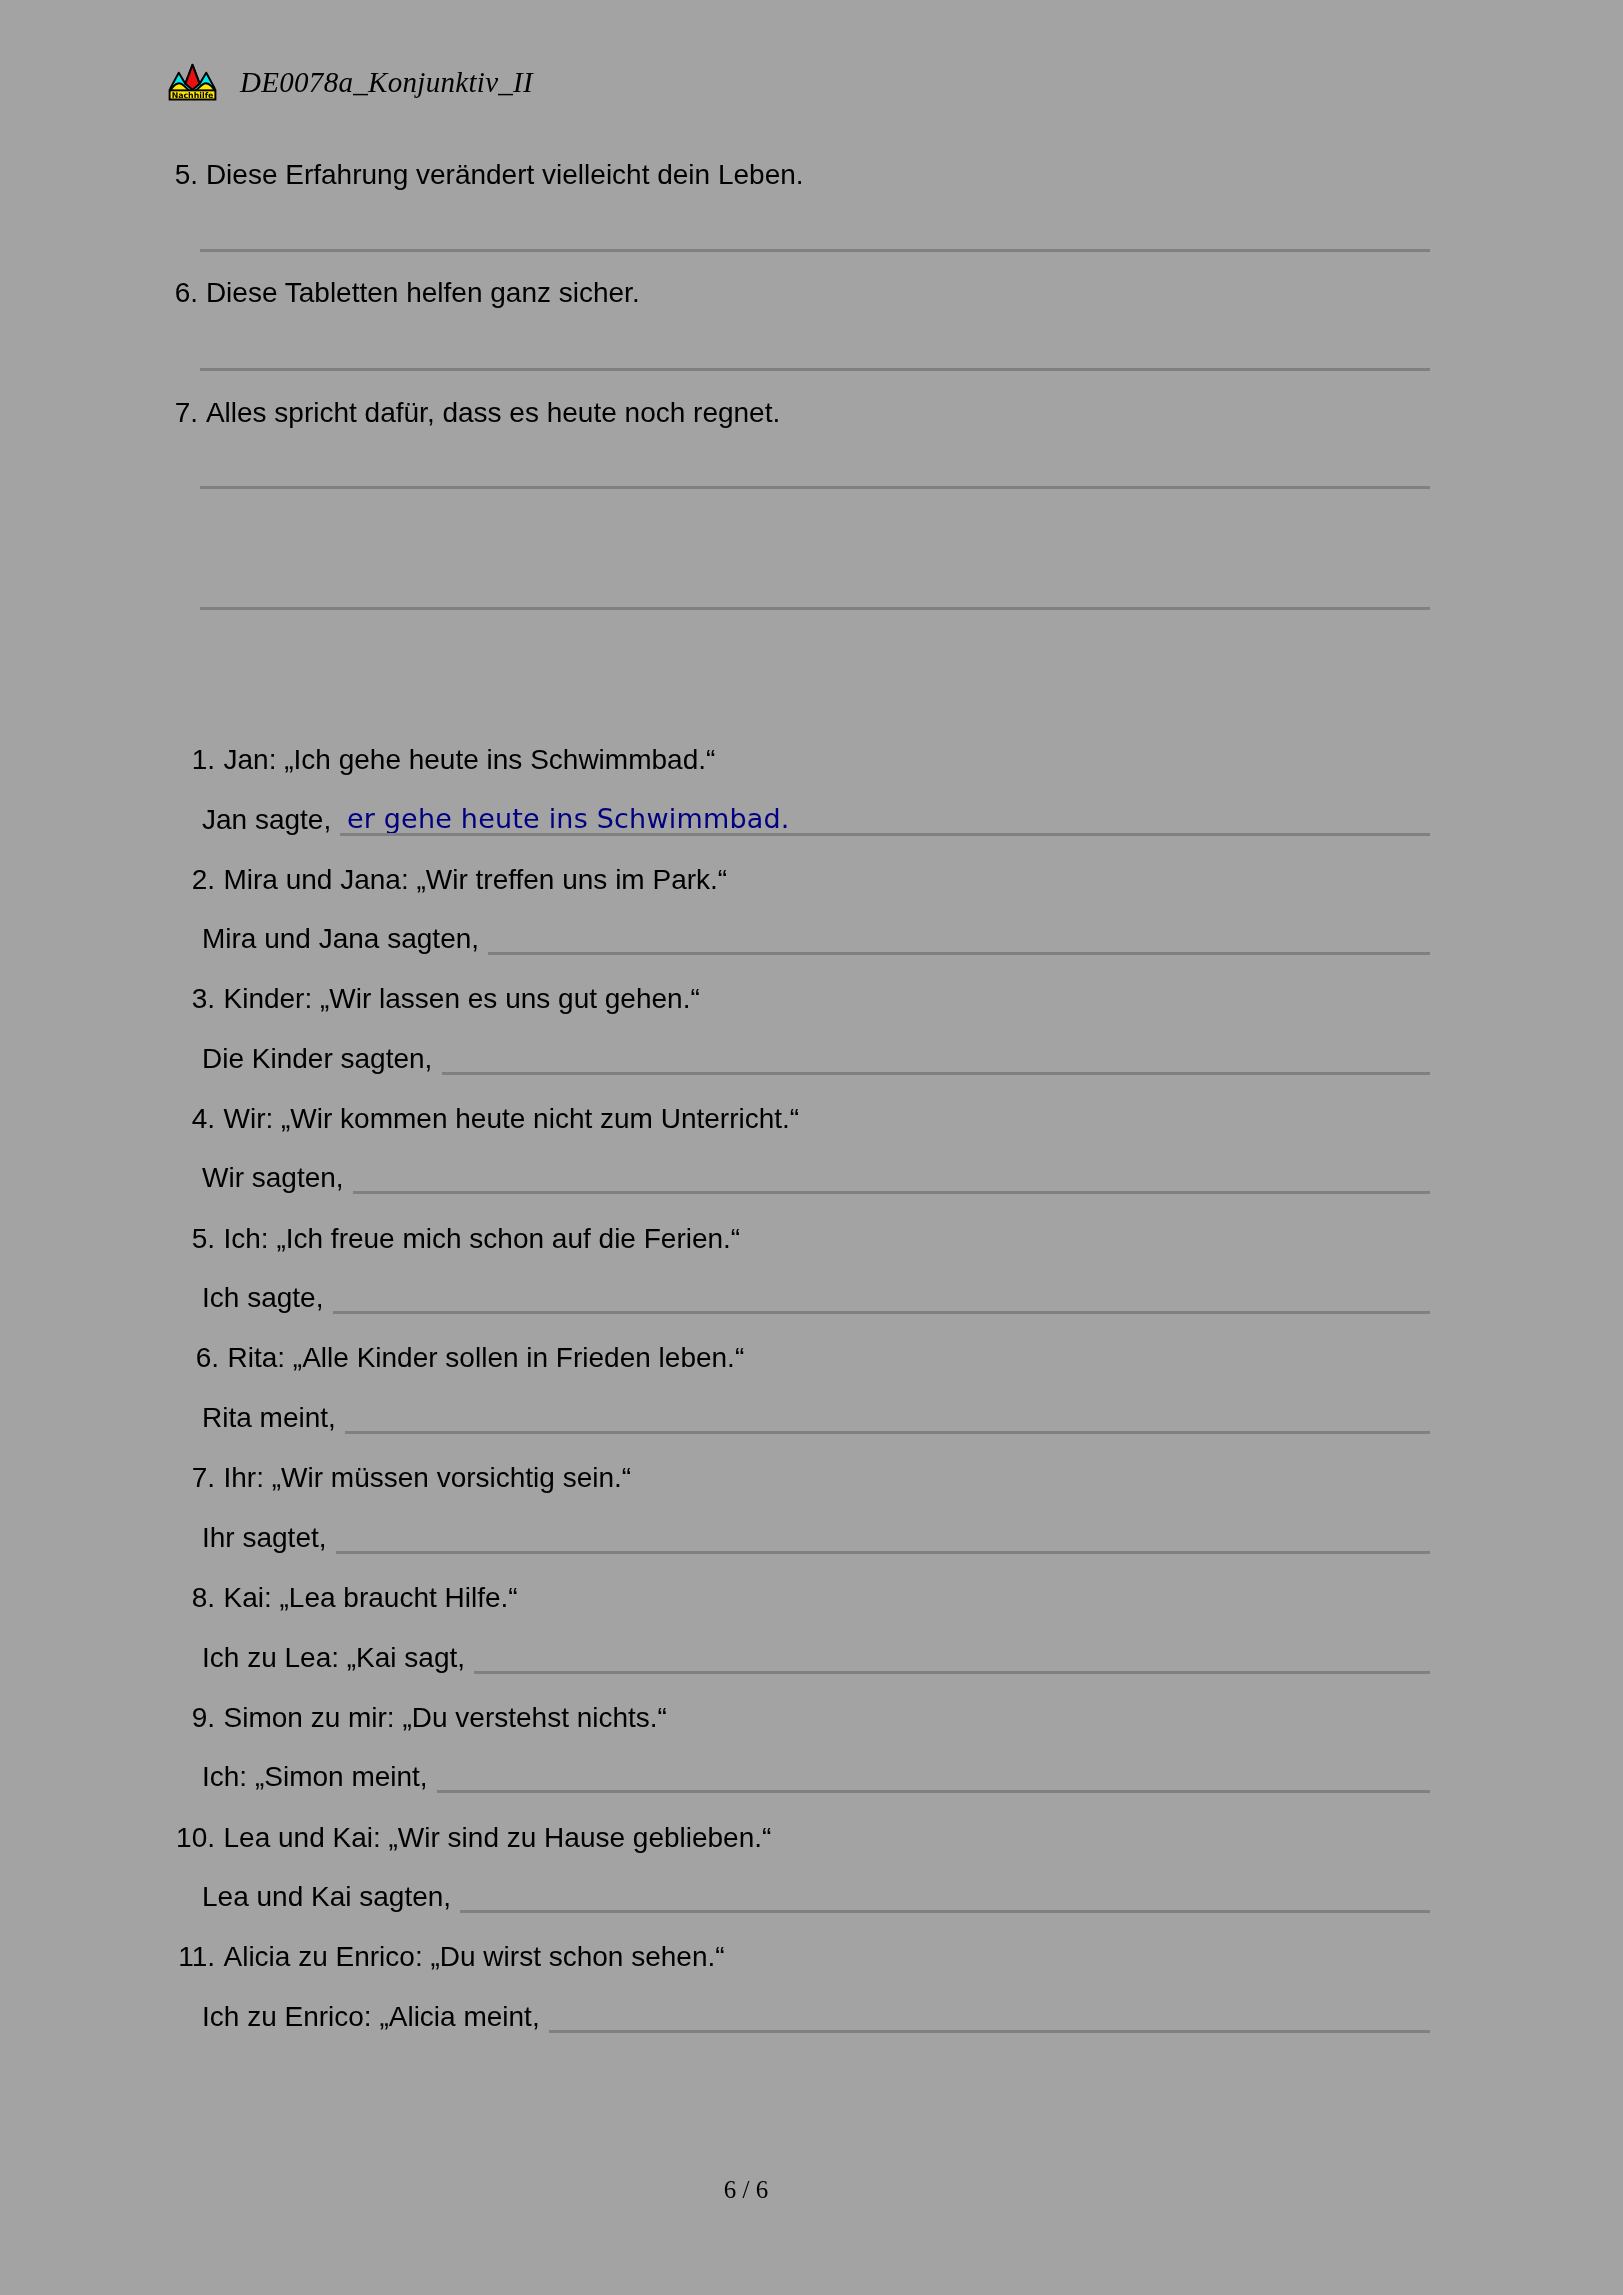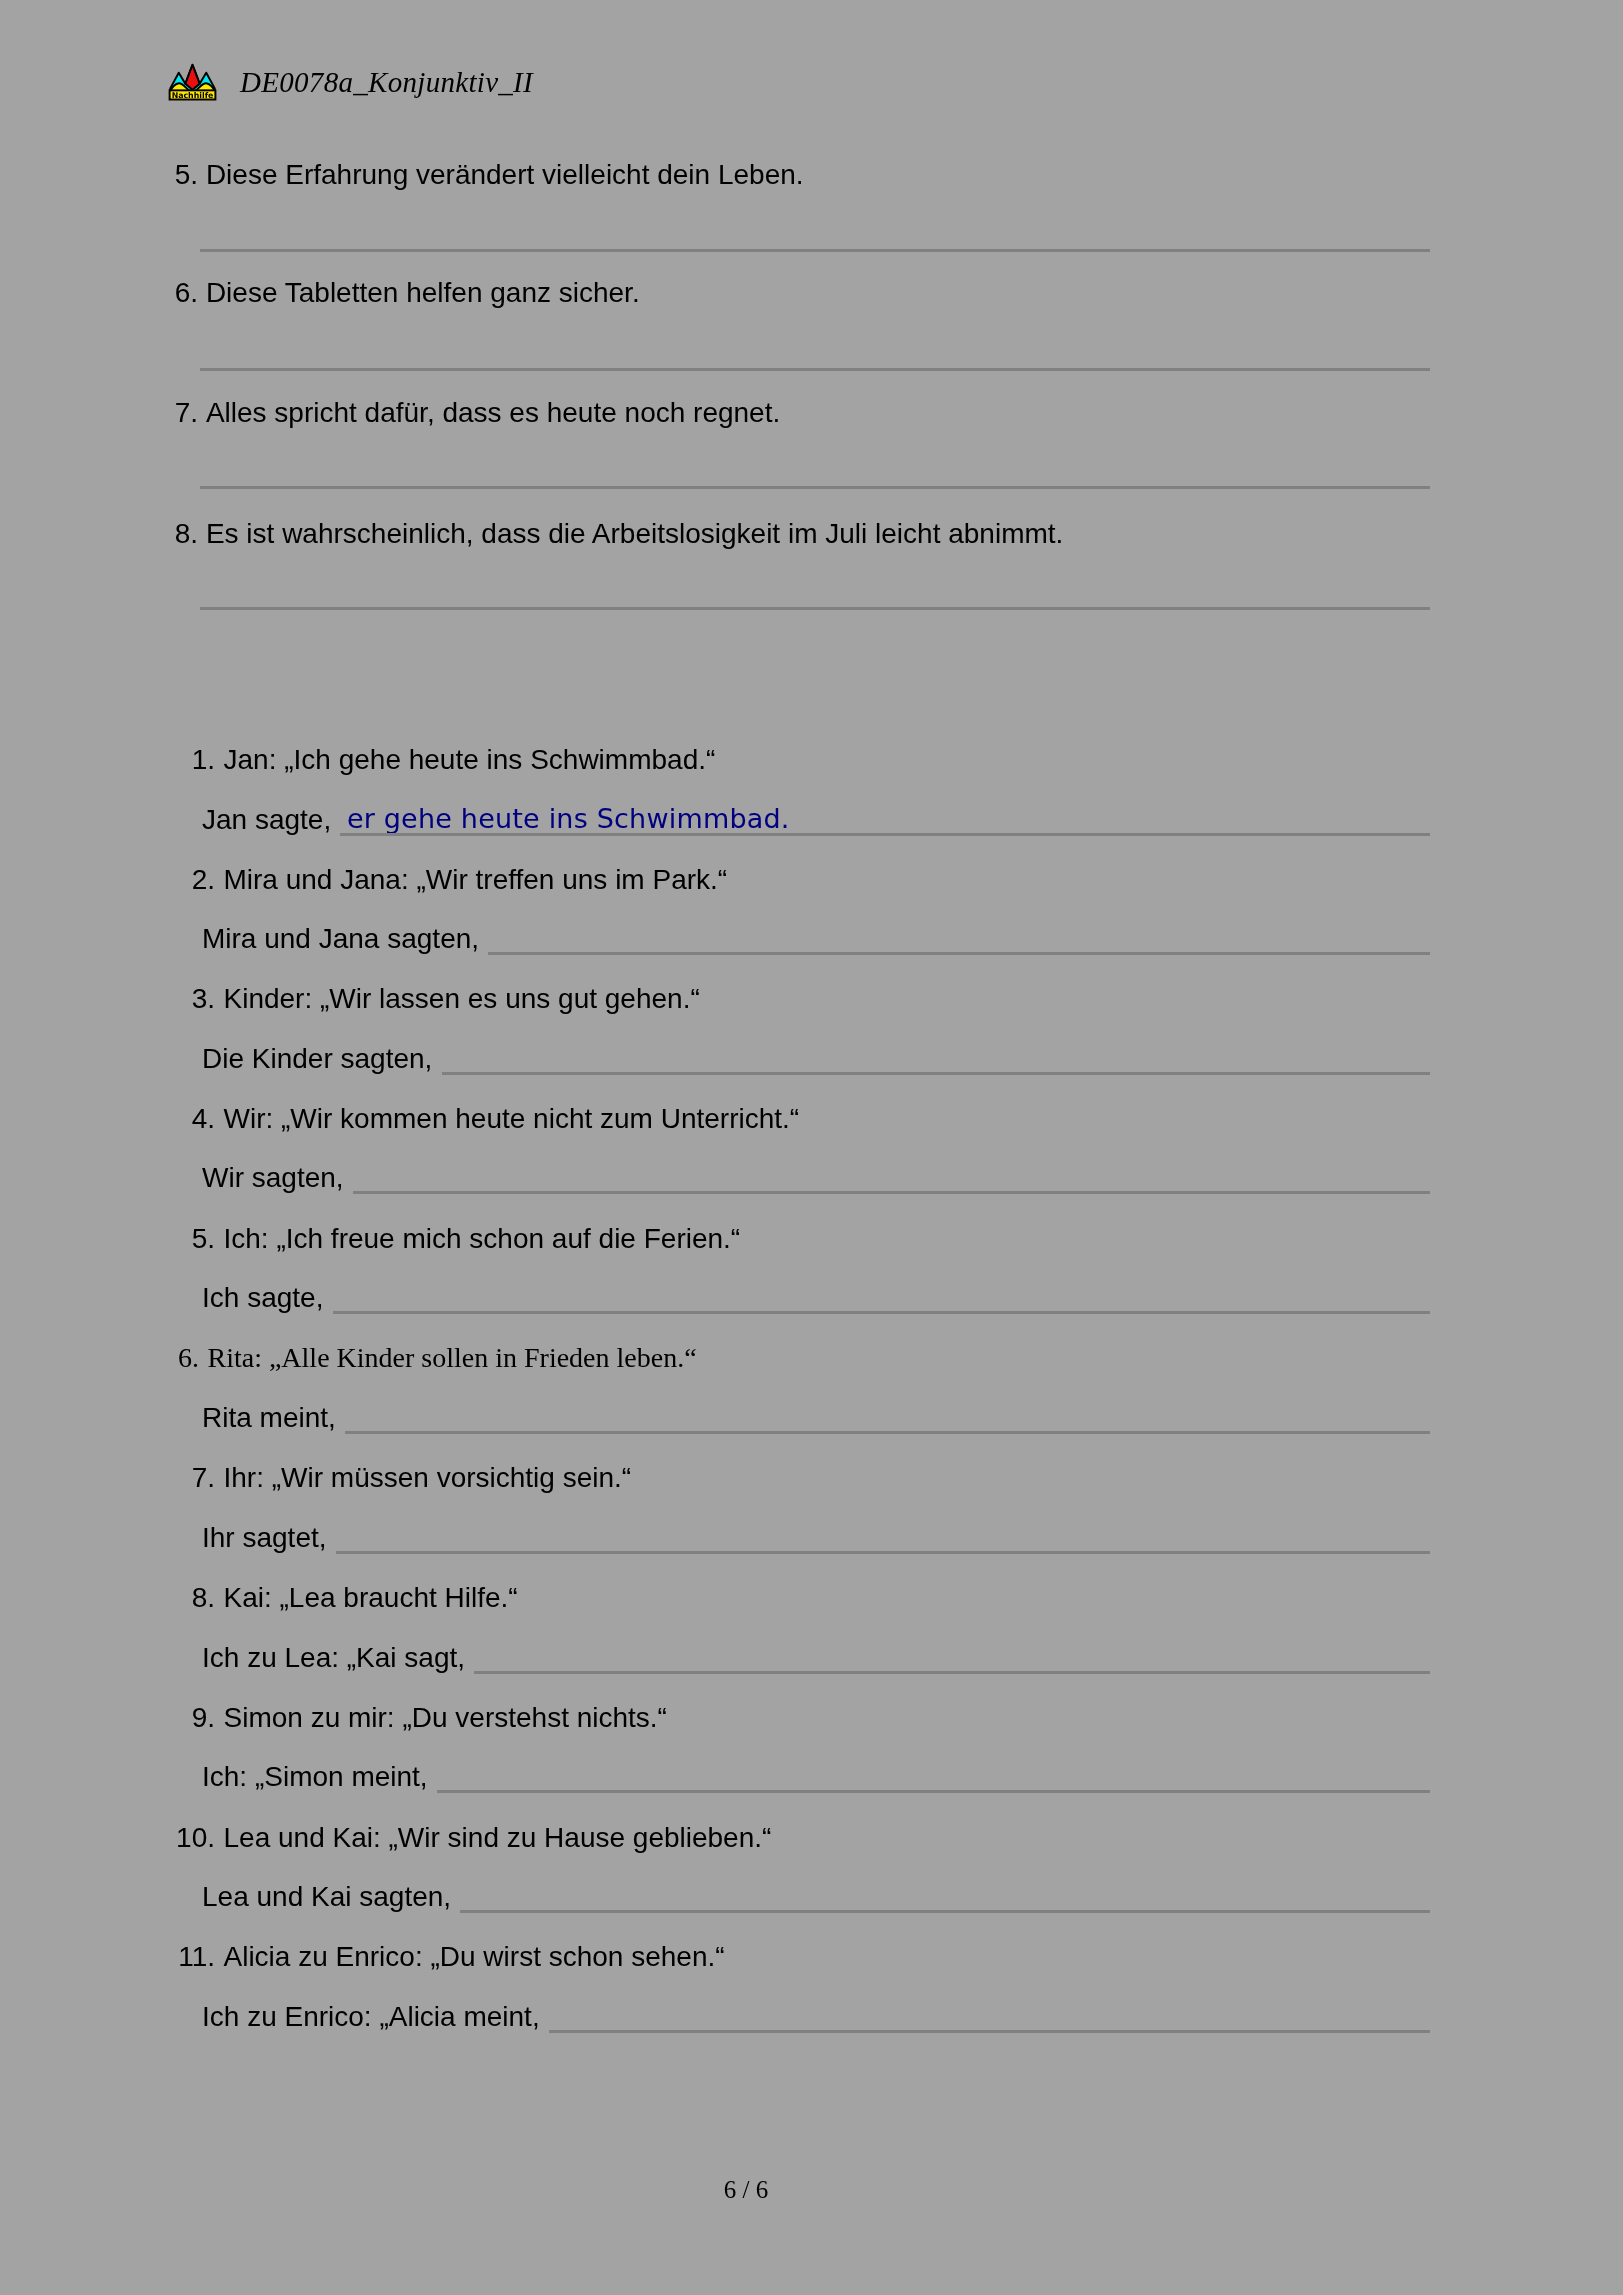--- a/index.html
+++ b/index.html
@@ -194,23 +194,20 @@
   <div class="q-item top-q" style="top:275px;">
     <span class="num">6.</span><span class="txt">Diese Tabletten helfen ganz sicher.</span>
   </div>
   <div class="rule" style="left:200px; top:368px; width:1230px;"></div>
 
   <div class="q-item top-q" style="top:395px;">
     <span class="num">7.</span><span class="txt">Alles spricht dafür, dass es heute noch regnet.</span>
   </div>
   <div class="rule" style="left:200px; top:486px; width:1230px;"></div>
 
-  <div class="q-item top-q" style="top:516px;">
-    <span class="num">8.</span><span class="txt">Es ist wahrscheinlich, dass die Arbeitslosigkeit im Juli leicht abnimmt.</span>
-  </div>
   <div class="rule" style="left:200px; top:607px; width:1230px;"></div>
 
 
   <div class="u7-q" style="left:164px; top:744px;">
     <span class="num">1.</span><span class="txt">Jan: „Ich gehe heute ins Schwimmbad.“</span>
   </div>
   <div class="u7-a" style="top:804px;">
     <span class="lead">Jan sagte,</span>
     <span class="blank">
         <span class="written">er gehe heute ins Schwimmbad.</span>
@@ -250,21 +247,21 @@
   <div class="u7-q" style="left:164px; top:1223px;">
     <span class="num">5.</span><span class="txt">Ich: „Ich freue mich schon auf die Ferien.“</span>
   </div>
   <div class="u7-a" style="top:1282px;">
     <span class="lead">Ich sagte,</span>
     <span class="blank">
         <span class="written"></span>
       </span>
   </div>
 
-  <div class="u7-q" style="left:148px; top:1342px;font-family:Liberation Serif, serif;">
+  <div class="u7-q" style="left:168px; top:1342px;">
     <span class="num">6.</span><span class="txt">Rita: „Alle Kinder sollen in Frieden leben.“</span>
   </div>
   <div class="u7-a" style="top:1402px;">
     <span class="lead">Rita meint,</span>
     <span class="blank">
         <span class="written"></span>
       </span>
   </div>
 
   <div class="u7-q" style="left:164px; top:1462px;">

